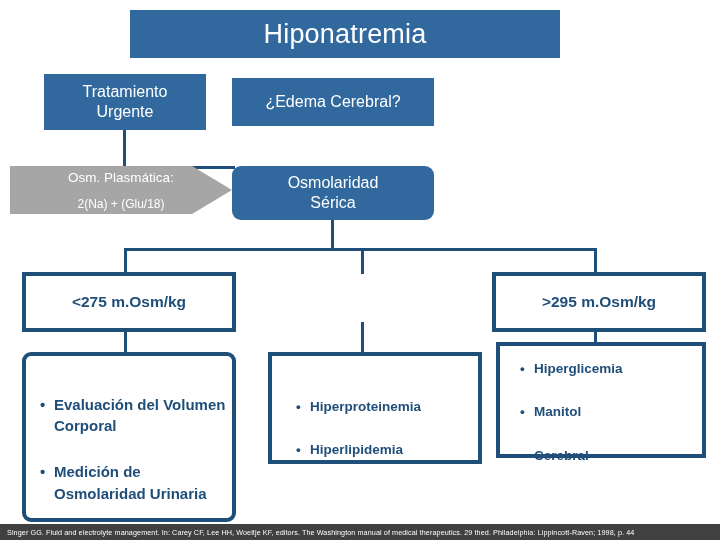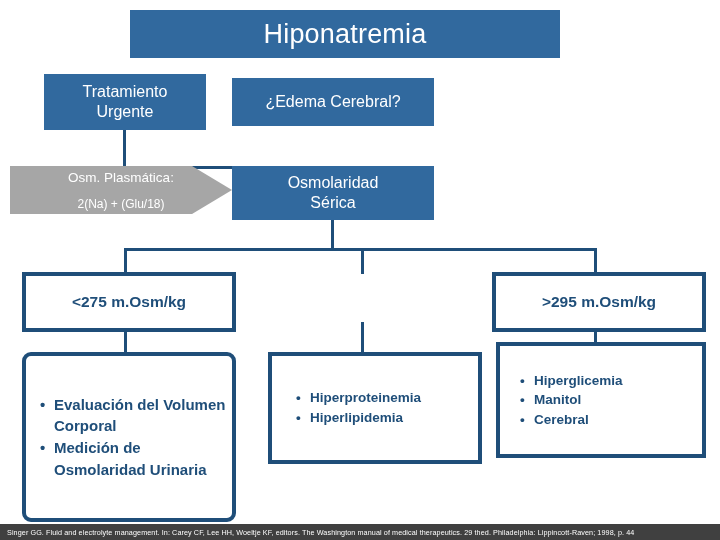--- a/index.html
+++ b/index.html
@@ -98,20 +98,21 @@
     left: 232px; top: 78px; width: 202px; height: 48px;
     font-size: 16px;
   }
   #osm-plasmatica {
     left: 10px; top: 166px; width: 222px; height: 48px;
   }
   #osmolaridad-serica {
     left: 232px; top: 166px; width: 202px; height: 54px;
     font-size: 16px;
     flex-direction: column;
+    border-radius: 9px;
   }
 
   #box-lt275 {
     left: 22px; top: 272px; width: 206px; height: 52px;
     font-size: 15.5px;
   }
   #box-275295 {
     left: 262px; top: 272px; width: 202px; height: 52px;
     font-size: 15.5px;
   }
@@ -131,37 +132,39 @@
   }
   .list-box ul {
     margin: 0;
     padding: 0 0 0 22px;
     list-style: none;
     width: 100%;
   }
   .list-box li {
     position: relative;
     line-height: 1.45;
+    margin-top: 24px;
   }
   .list-box li::before {
     content: "\2022";
     position: absolute;
     left: -14px;
     top: 0;
   }
 
   #list-left {
     left: 22px; top: 352px; width: 206px; height: 162px;
     font-size: 15px;
     border-radius: 9px;
   }
   #list-left ul { padding-left: 28px; }
   #list-mid {
     left: 268px; top: 352px; width: 206px; height: 104px;
     font-size: 13.5px;
+    align-items: flex-end;
   }
   #list-mid ul { padding-left: 38px; }
   #list-right {
     left: 496px; top: 342px; width: 202px; height: 108px;
     font-size: 13.5px;
   }
   #list-right ul { padding-left: 34px; }
 
   
   .footer {

